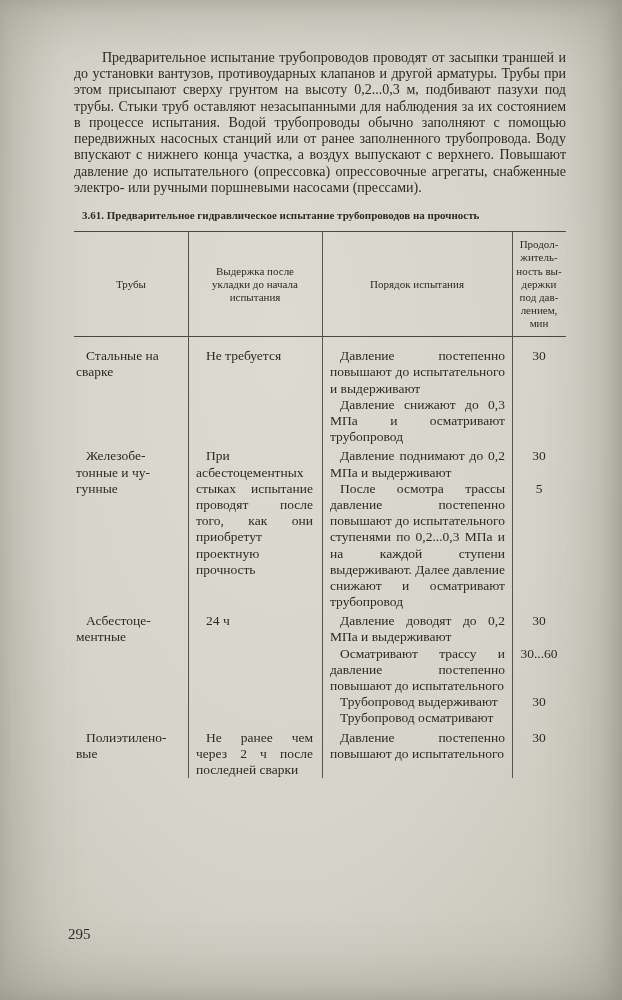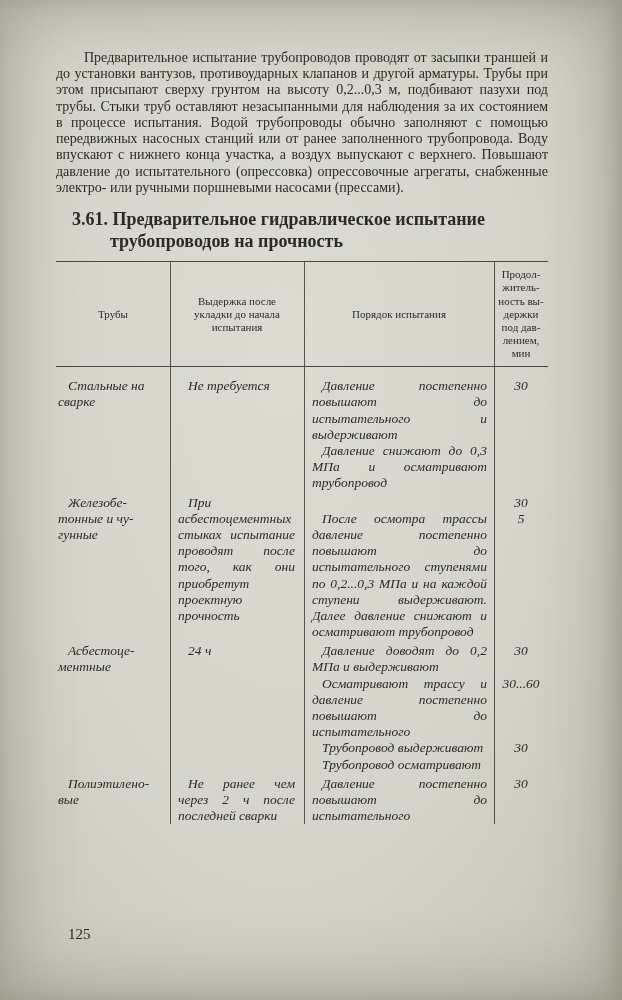--- a/index.html
+++ b/index.html
@@ -10,30 +10,30 @@
     background:#b9b8ae;
   }
   .page{
     position:relative;
     width:622px;height:1000px;
     background:radial-gradient(ellipse at 45% 35%, #dcdbd2 0%, #d5d4ca 55%, #c3c2b6 100%);
     box-shadow:inset 0 0 70px 12px rgba(80,75,58,.30), inset -6px 0 18px rgba(80,75,58,.18);
     overflow:hidden;
   }
   .content{
-    position:absolute;left:56px;top:50px;width:492px;
+    position:absolute;left:74px;top:50px;width:492px;
   }
   .intro{
     font-size:14px;line-height:1.16;
     text-align:justify;text-indent:28px;
     margin:0;
   }
   .heading{
-    font-weight:bold;font-size:18px;line-height:1.2;
-    margin:13px 0 9px 16px;
+    font-weight:bold;font-size:11px;line-height:1.2;
+    margin:13px 0 9px 8px;
     padding-left:38px;text-indent:-38px;
   }
   .ptable{
     position:relative;width:492px;
   }
   .thead{
     display:grid;
     grid-template-columns:114px 134px 190px 54px;
     height:104px;
     border-top:1px solid #4a4840;
@@ -49,21 +49,20 @@
     position:absolute;top:0;bottom:0;width:1px;background:#56544a;
   }
   .vline-1{left:114px;}
   .vline-2{left:248px;}
   .vline-3{left:438px;}
   .tbody{padding-top:11px;}
   .trow{
     display:grid;
     grid-template-columns:114px 134px 190px 54px;
     margin-bottom:3px;
-    font-style:italic;
   }
   .cell{font-size:13.5px;line-height:1.2;}
   .c1{grid-column:1}.c2{grid-column:2}.c3{grid-column:3}.c4{grid-column:4}
   .r1{grid-row:1}.r2{grid-row:2}.r3{grid-row:3}.r4{grid-row:4}
   .span2{grid-row:1 / span 2}
   .span4{grid-row:1 / span 4}
   .pipe{
     text-indent:10px;padding:0 6px 0 2px;
     overflow-wrap:break-word;
   }
@@ -120,20 +119,21 @@
           <div class="cell holding c2 span2">Не требуется</div>
           <div class="cell proc c3 r1">Давление постепенно повышают до испытательного и выдерживают</div>
           <div class="cell dur c4 r1">30</div>
           <div class="cell proc c3 r2">Давление снижают до 0,3 МПа и осматривают трубопровод</div>
           <div class="cell dur c4 r2"></div>
         </div>
 
         <div class="trow">
           <div class="cell pipe c1 span2">Железобе­тонные и чу­гунные</div>
           <div class="cell holding c2 span2">При асбестоцементных стыках испытание проводят после того, как они приобретут проектную прочность</div>
+          <div class="cell proc c3 r1">Давление поднимают до 0,2 МПа и выдерживают</div>
           <div class="cell dur c4 r1">30</div>
           <div class="cell proc c3 r2">После осмотра трассы давление постепенно повышают до испытательного ступенями по 0,2...0,3 МПа и на каждой ступени выдерживают. Далее давление снижают и осматривают трубопровод</div>
           <div class="cell dur c4 r2">5</div>
         </div>
 
         <div class="trow">
           <div class="cell pipe c1 span4">Асбестоце­ментные</div>
           <div class="cell holding c2 span4">24 ч</div>
           <div class="cell proc c3 r1">Давление доводят до 0,2 МПа и выдерживают</div>
           <div class="cell dur c4 r1">30</div>
@@ -150,14 +150,14 @@
           <div class="cell holding c2 span2">Не ранее чем через 2 ч после последней сварки</div>
           <div class="cell proc c3 r1">Давление постепенно повышают до испытательного</div>
           <div class="cell dur c4 r1">30</div>
           <div class="cell dur c4 r2"></div>
         </div>
 
       </div>
     </div>
   </div>
 
-  <div class="page-number">125</div>
+  <div class="page-number">295</div>
 </div>
 
 </body></html>

